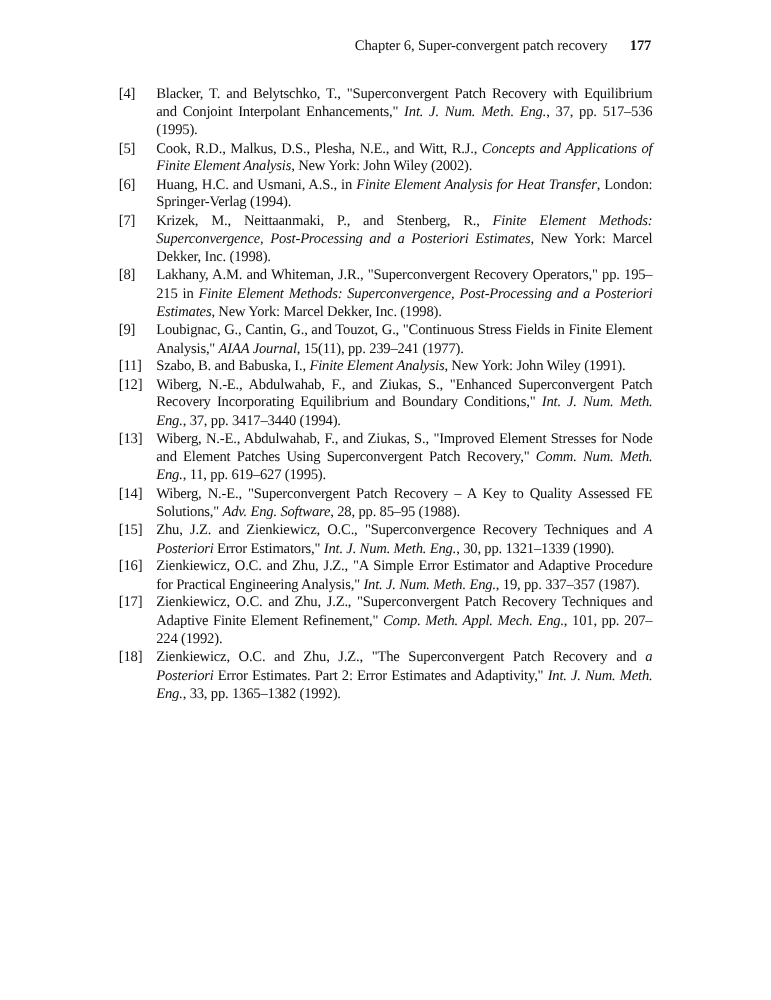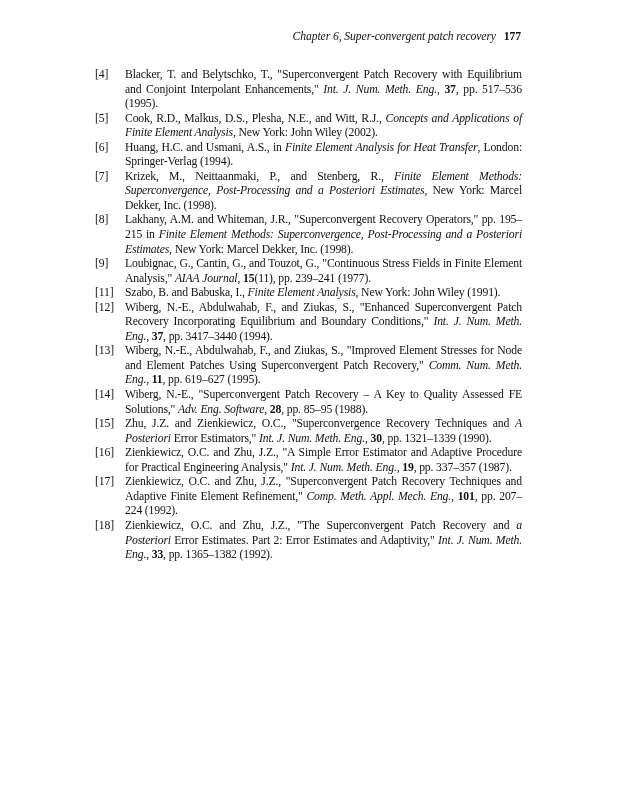--- a/index.html
+++ b/index.html
@@ -20,25 +20,24 @@
     position: absolute;
     top: 30px;
     left: 95px;
     right: 96px;
     text-align: right;
     font-size: 11.7px;
     letter-spacing: -0.1px;
     white-space: nowrap;
   }
   .running-header .chapter {
-    font-style: italic;
   }
   .running-header .pagenum {
     font-weight: bold;
-    margin-left: 5px;
+    margin-left: 15px;
   }
   .ref-list {
     position: absolute;
     top: 68px;
     left: 95px;
     width: 427px;
     margin: 0;
     padding: 0;
     list-style: none;
     font-size: 11.7px;
@@ -51,21 +50,21 @@
   }
   .ref-label {
     flex: 0 0 30px;
     text-align: left;
   }
   .ref-text {
     flex: 1 1 auto;
     text-align: justify;
   }
   .ref-text .i  { font-style: italic; }
-  .ref-text .b  { font-weight: bold; }
+  .ref-text .b  { font-weight: normal; }
 </style>
 </head>
 <body>
 
 <div class="page">
   <div class="running-header">
     <span class="chapter">Chapter 6, Super-convergent patch recovery</span>
     <span class="pagenum">177</span>
   </div>
 

